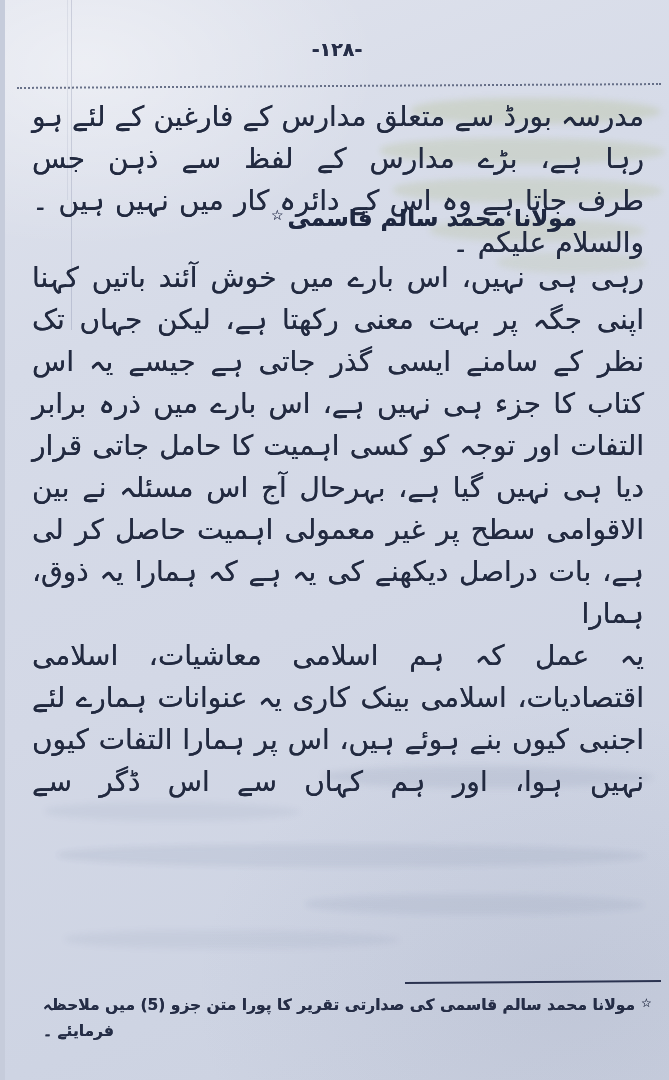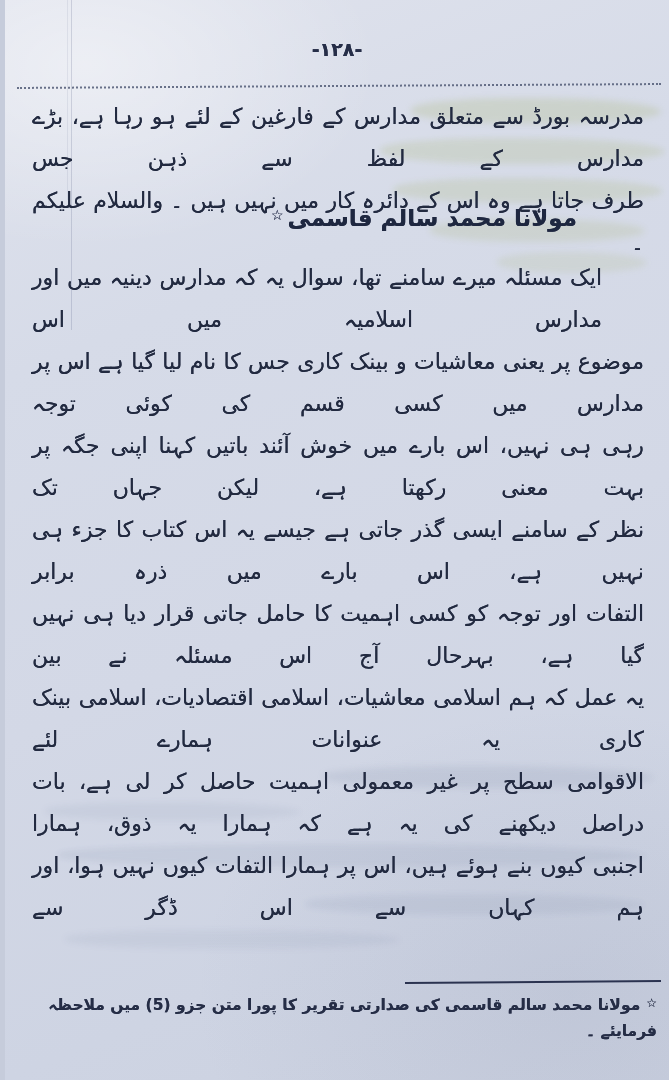--- a/index.html
+++ b/index.html
@@ -27,42 +27,42 @@
     font-size:19px;font-weight:bold;letter-spacing:2px;color:#262e48;
     text-shadow:0 0 .4px #262e48;
   }
   .toprule{
     position:absolute;top:85px;left:12px;right:8px;height:0;
     border-top:2px dotted #49536f;opacity:.8;transform:rotate(-.35deg);
   }
 
   .text-block{position:absolute;left:27px;right:25px;}
   .line{
-    font-size:22px;line-height:42px;white-space:nowrap;
+    font-size:28px;line-height:42px;white-space:nowrap;
     direction:rtl;text-align:justify;text-align-last:justify;
     white-space:normal;
     text-shadow:0 0 .5px rgba(30,38,62,.9);
   }
   .line.lastline{text-align-last:right;}
   .line.firstindent{padding-right:42px;}
 
   .heading{
     position:absolute;top:205px;right:92px;
     font-size:23px;font-weight:bold;direction:rtl;color:#1e2740;
     text-shadow:0 0 .6px rgba(25,32,58,.9);
   }
   .heading .star{font-size:14px;font-weight:normal;vertical-align:6px;margin-right:4px;color:#39425f;}
 
   .footrule{
     position:absolute;top:981px;right:8px;width:256px;height:0;
     border-top:2px solid #2b3350;transform:rotate(-.4deg);
   }
   .footnote{
-    position:absolute;top:990px;right:12px;left:22px;
-    font-size:15.5px;font-weight:bold;line-height:26px;direction:rtl;text-align:right;
+    position:absolute;top:990px;right:12px;left:38px;
+    font-size:15.5px;font-weight:bold;line-height:26px;direction:rtl;text-align:left;
     color:#252d46;text-shadow:0 0 .4px rgba(30,38,62,.8);
   }
   .footnote .star{font-size:12px;vertical-align:3px;margin-left:6px;font-weight:normal;}
 </style>
 </head>
 <body>
 
 <div class="page">
 
   <div class="crease" style="right:597px;height:330px;"></div>
@@ -84,27 +84,25 @@
   <div class="toprule"></div>
 
   <div class="text-block" style="top:96px;">
     <div class="line">مدرسہ بورڈ سے متعلق مدارس کے فارغین کے لئے ہو رہا ہے، بڑے مدارس کے لفظ سے ذہن جس</div>
     <div class="line lastline">طرف جاتا ہے وہ اس کے دائرہ کار میں نہیں ہیں ۔ والسلام علیکم ۔</div>
   </div>
 
   <div class="heading"><span>مولانا محمد سالم قاسمی</span><span class="star">☆</span></div>
 
   <div class="text-block" style="top:257px;">
-    <div class="line firstindent">ایک مسئلہ میرے سامنے تھا، سوال یہ کہ مدارس دینیہ میں اور مدارس اسلامیہ میں اس</div>
-    <div class="line">موضوع پر یعنی معاشیات و بینک کاری جس کا نام لیا گیا ہے اس پر مدارس میں کسی قسم کی کوئی توجہ</div>
     <div class="line">رہی ہی نہیں، اس بارے میں خوش آئند باتیں کہنا اپنی جگہ پر بہت معنی رکھتا ہے، لیکن جہاں تک</div>
     <div class="line">نظر کے سامنے ایسی گذر جاتی ہے جیسے یہ اس کتاب کا جزء ہی نہیں ہے، اس بارے میں ذرہ برابر</div>
     <div class="line">التفات اور توجہ کو کسی اہمیت کا حامل جاتی قرار دیا ہی نہیں گیا ہے، بہرحال آج اس مسئلہ نے بین</div>
+    <div class="line">الاقوامی سطح پر غیر معمولی اہمیت حاصل کر لی ہے، بات دراصل دیکھنے کی یہ ہے کہ ہمارا یہ ذوق، ہمارا</div>
     <div class="line">یہ عمل کہ ہم اسلامی معاشیات، اسلامی اقتصادیات، اسلامی بینک کاری یہ عنوانات ہمارے لئے</div>
-    <div class="line">الاقوامی سطح پر غیر معمولی اہمیت حاصل کر لی ہے، بات دراصل دیکھنے کی یہ ہے کہ ہمارا یہ ذوق، ہمارا</div>
     <div class="line">اجنبی کیوں بنے ہوئے ہیں، اس پر ہمارا التفات کیوں نہیں ہوا، اور ہم کہاں سے اس ڈگر سے</div>
 
   </div>
 
   <div class="footrule"></div>
   <div class="footnote"><span class="star">☆</span><span>مولانا محمد سالم قاسمی کی صدارتی تقریر کا پورا متن جزو (5) میں ملاحظہ فرمایئے ۔</span></div>
 
 </div>
 
 </body></html>

